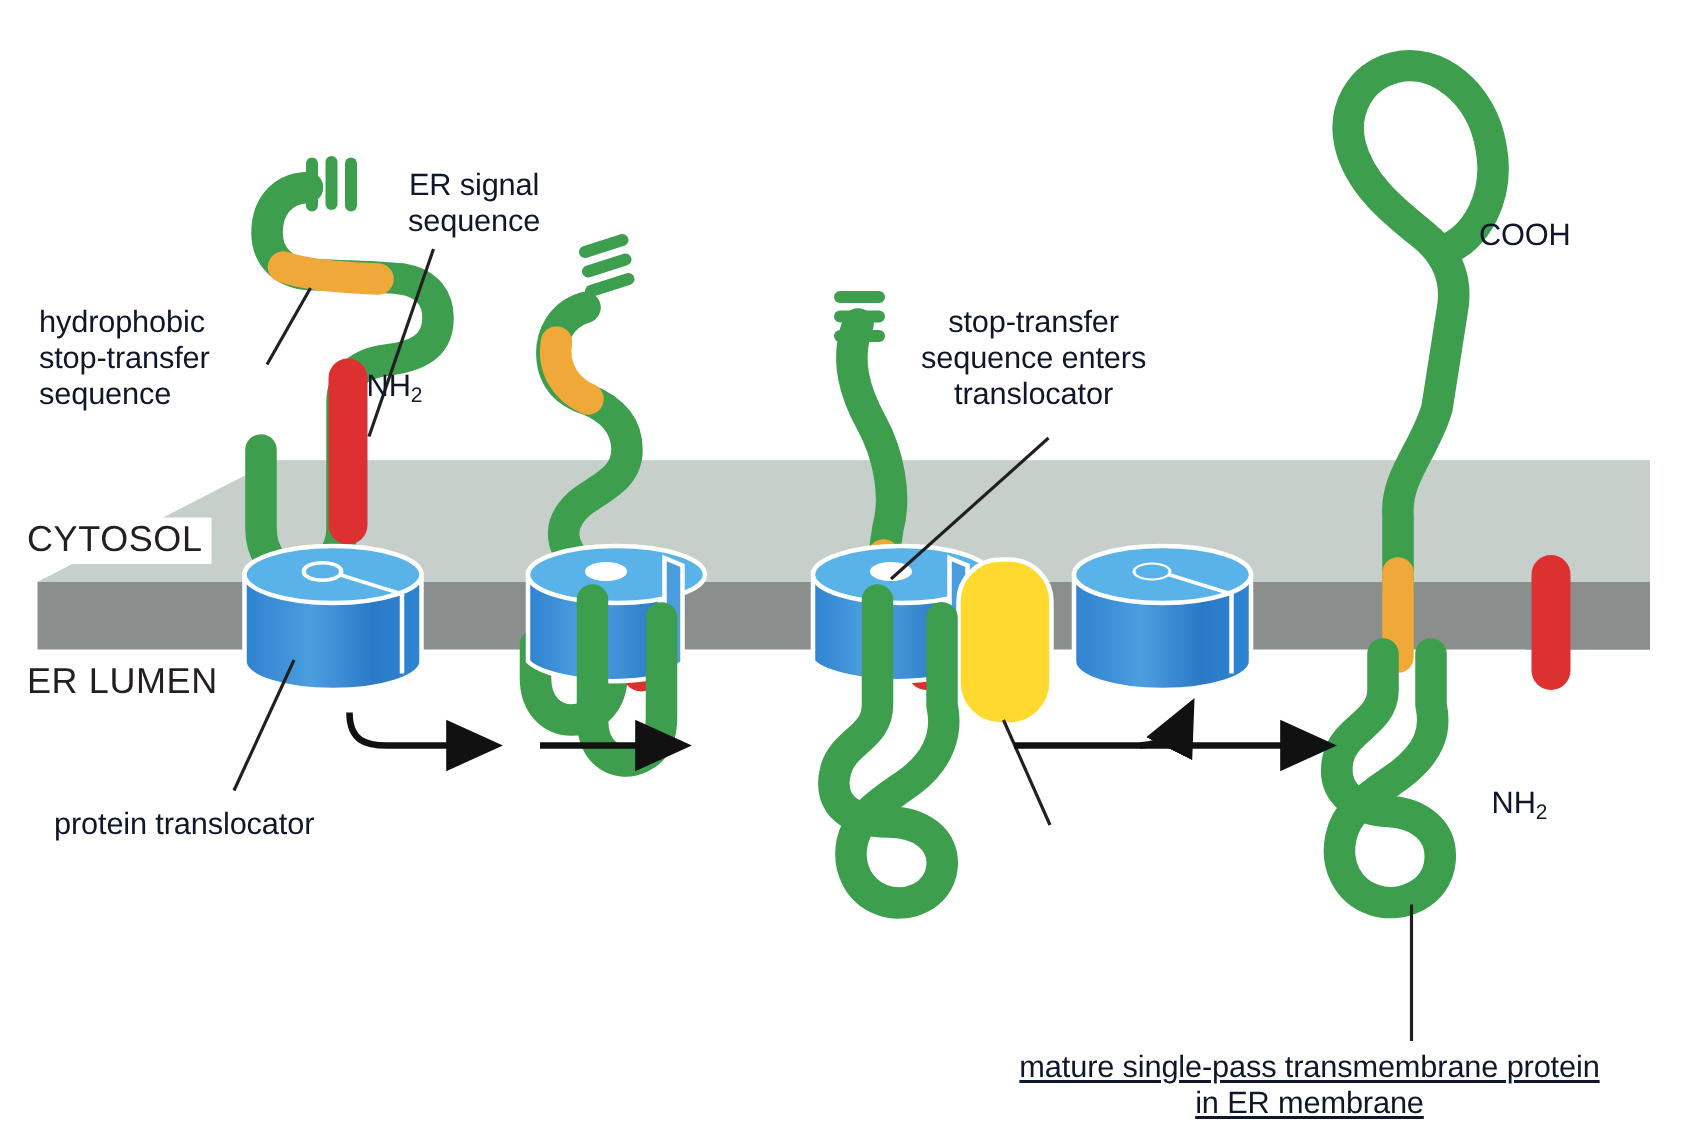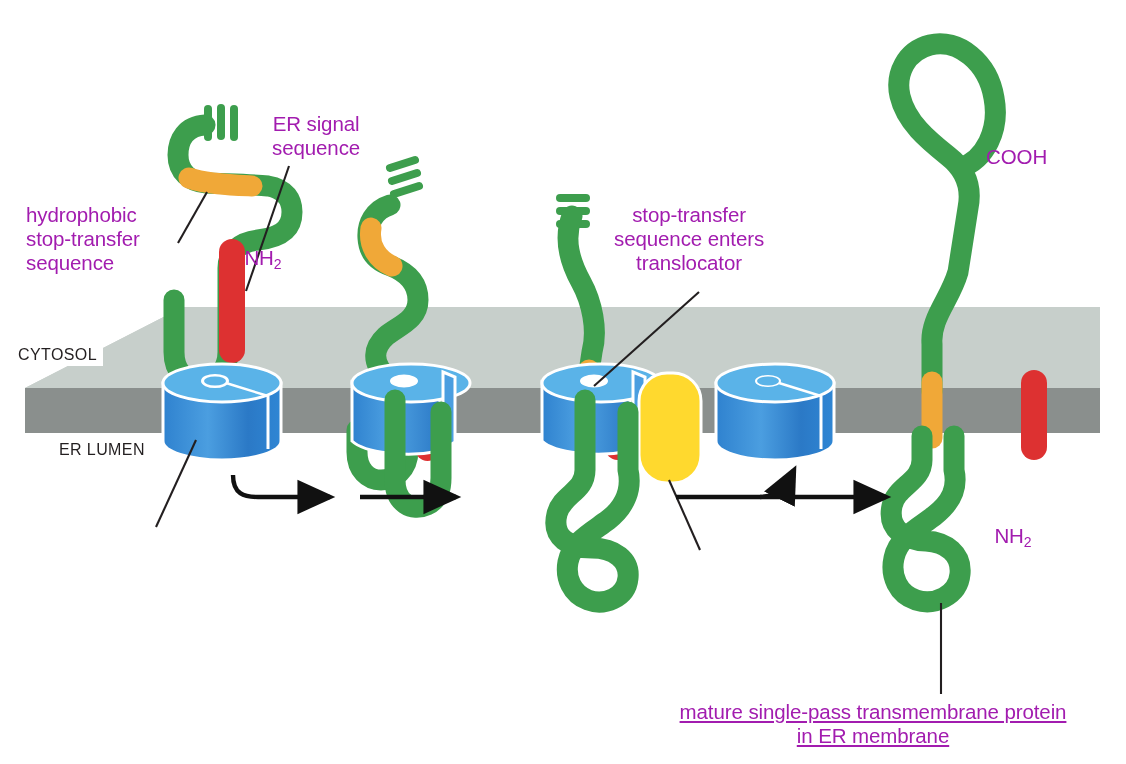--- a/index.html
+++ b/index.html
@@ -1,22 +1,22 @@
 <!DOCTYPE html>
 <html><head>
 <meta charset="utf-8">
 <style>
   html,body{margin:0;padding:0;background:#fff;}
   body{width:1126px;height:764px;font-family:"Liberation Sans",sans-serif;overflow:hidden;}
   #stage{position:relative;width:1126px;height:764px;background:#ffffff;}
   #stage svg{position:absolute;top:0;left:0;}
-  .lbl{position:absolute;color:#a21caf;font-family:"Liberation Sans",sans-serif;
+  .lbl{position:absolute;color:#0f172a;font-family:"Liberation Sans",sans-serif;
        font-size:20.5px;line-height:1.17;white-space:pre;letter-spacing:-0.1px;}
   .lbl.c{text-align:center;}
-  .compartment{position:absolute;font-size:16px;letter-spacing:.4px;background:#ffffff;
+  .compartment{position:absolute;font-size:24px;letter-spacing:.4px;background:#ffffff;
        padding:1px 6px 2px 2px;color:#231f20;}
   .sub{font-size:14px;vertical-align:-0.28em;letter-spacing:0;}
 </style>
 </head>
 <body>
 
 <div id="stage">
 
   <svg width="1126" height="764" viewBox="0 0 1126 764">
     <defs>
@@ -201,37 +201,38 @@
     <g stroke="#111" stroke-width="4.4" fill="none">
       <path d="M233,475 C233,494 244,497 258,497 L330,497" marker-end="url(#ah)"></path>
       <path d="M360,497 L456,497" marker-end="url(#ah)"></path>
       <path d="M676,497 L886,497" marker-end="url(#ah)"></path>
       <path d="M760,497 C782,496 788,482 794,470" marker-end="url(#ah)"></path>
     </g>
   </svg>
 
   <div class="compartment" style="left:16px;top:345px;">CYTOSOL</div>
 
-  <div class="compartment" style="left:16px;top:440px;background:transparent;margin-left:41px;">ER LUMEN</div>
+  <div class="compartment" style="left:16px;top:440px;background:transparent;">ER LUMEN</div>
 
   <div class="lbl" style="left:26px;top:203px;">hydrophobic
 stop-transfer
 sequence</div>
 
   <div class="lbl c" style="left:272px;top:112px;">ER signal
 sequence</div>
 
   <div class="lbl" style="left:222px;top:222px;">
     <span>NH</span><span class="sub">2</span>
   </div>
 
   <div class="lbl c" style="left:614px;top:203px;">stop-transfer
 sequence enters
 translocator</div>
 
+  <div class="lbl" style="left:36px;top:538px;">protein translocator</div>
 
 
   <div class="lbl" style="left:986px;top:145px;">COOH</div>
 
   <div class="lbl" style="left:972px;top:500px;">
     <span>NH</span><span class="sub">2</span>
   </div>
 
   <div class="lbl c" style="left:663px;top:700px;width:420px;text-decoration:underline;">mature single-pass transmembrane protein
 in ER membrane</div>

